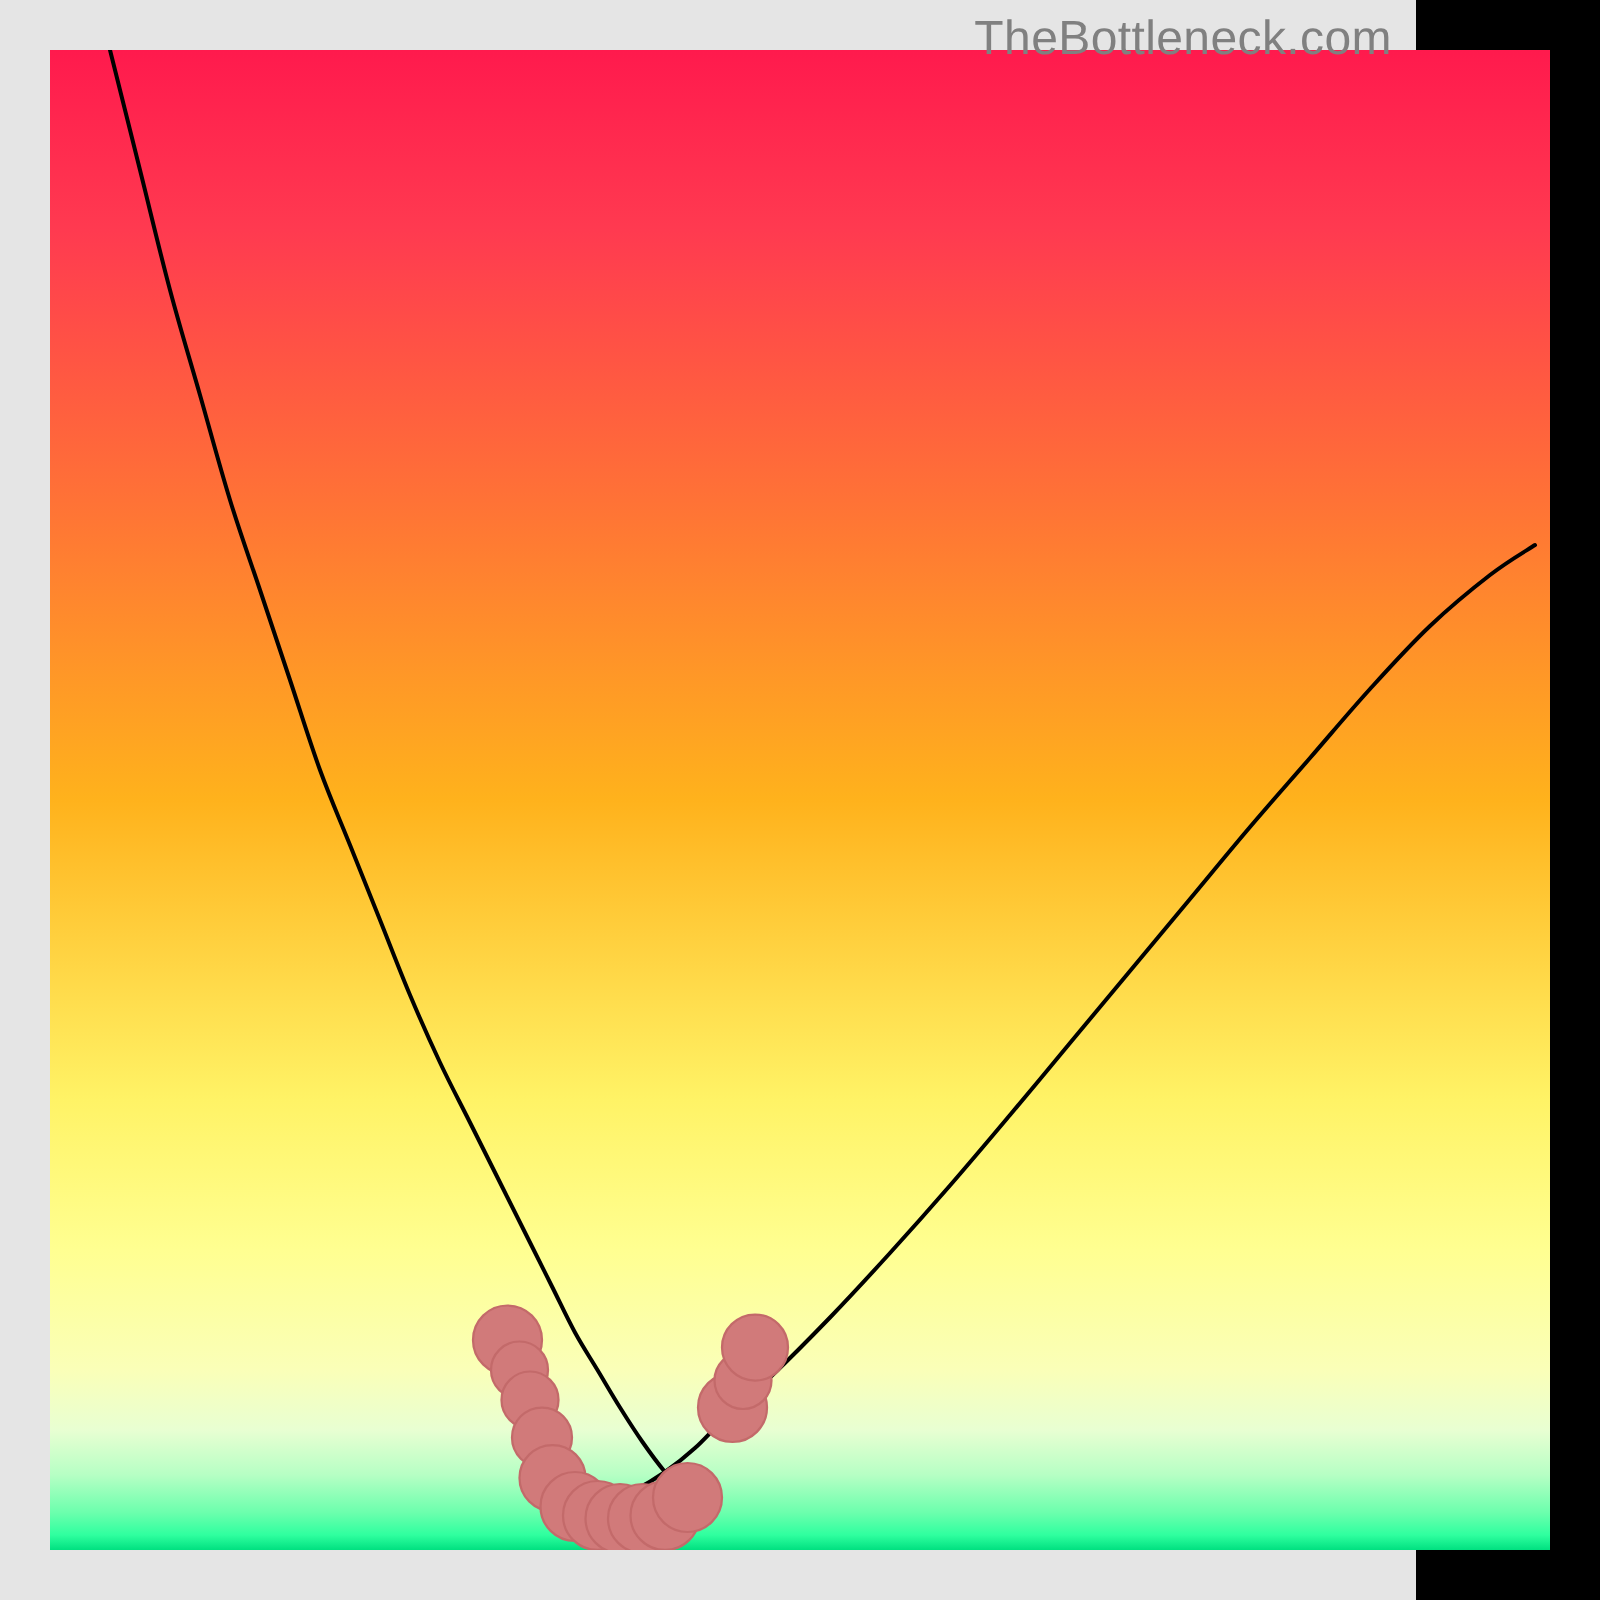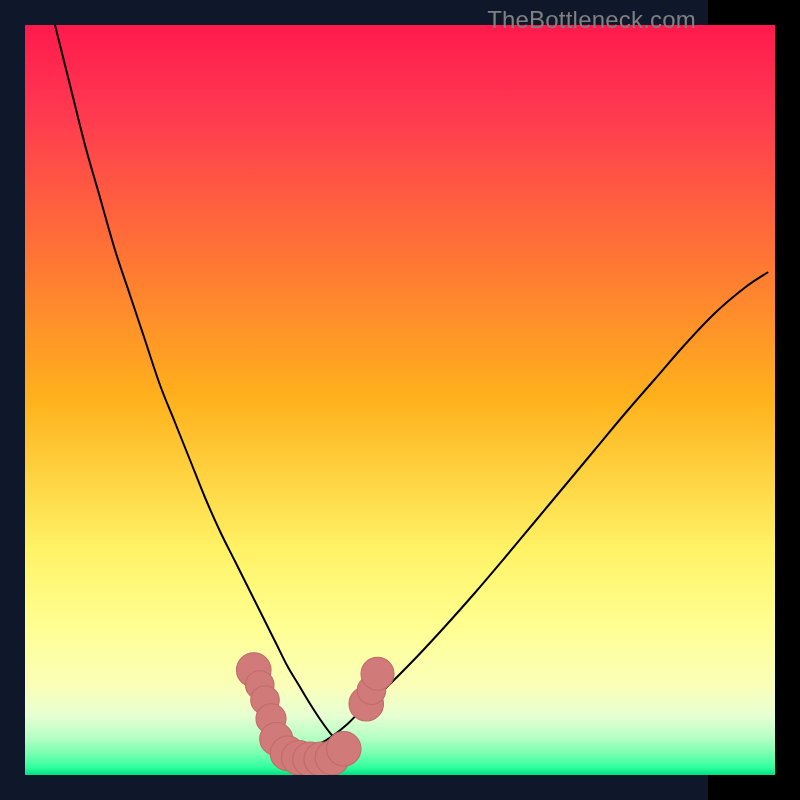--- a/index.html
+++ b/index.html
@@ -7,21 +7,21 @@
     padding: 0;
     width: 800px;
     height: 800px;
     background: #000;
     overflow: hidden;
     font-family: Arial, Helvetica, sans-serif;
   }
   .outer {
     width: 708px;
     height: 800px;
-    background: #0f172a;
+    background: #e5e5e5;
     position: relative;
   }
   .watermark {
     position: absolute;
     top: 6px;
     right: 12px;
     color: #808080;
     font-size: 24px;
     font-weight: 400;
     letter-spacing: 0.2px;

